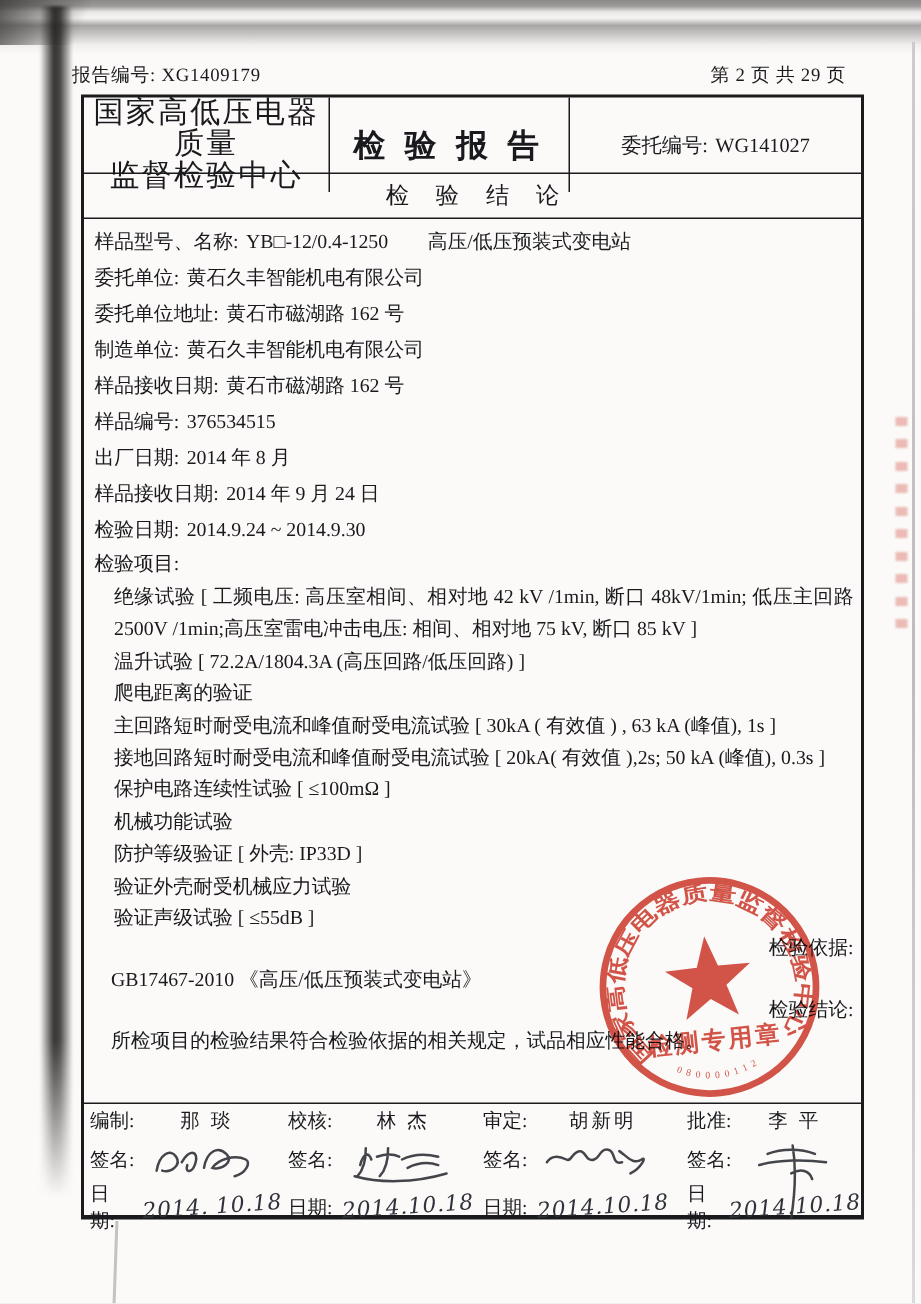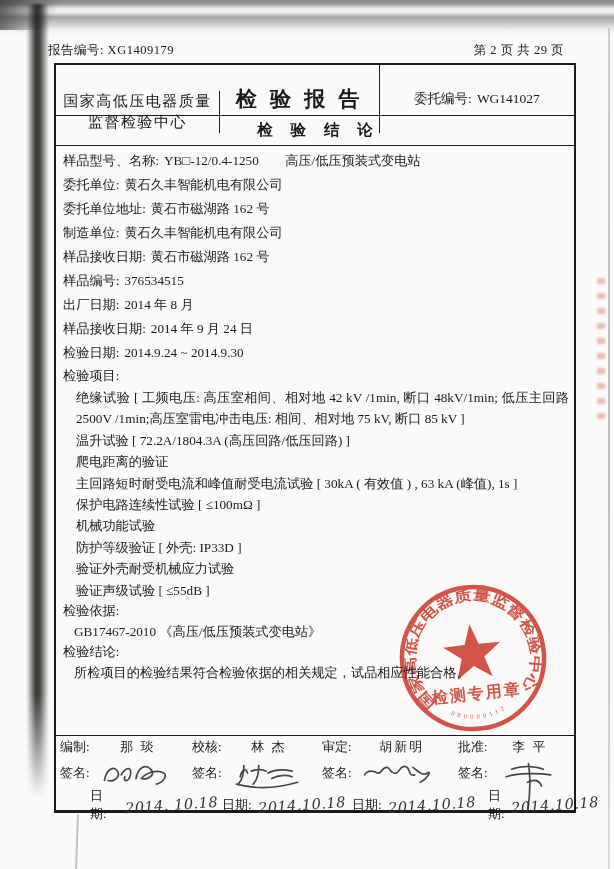--- a/index.html
+++ b/index.html
@@ -26,39 +26,39 @@
   .meta-row{position:absolute;left:48px;top:42px;width:516px;display:flex;
     justify-content:space-between;font-size:12.5px;letter-spacing:.5px;}
   
   .table{position:absolute;left:54px;top:63px;width:522px;height:750px;
     border:2px solid #1b1b1d;border-bottom-width:3px;box-sizing:border-box;}
   .thead{display:grid;grid-template-columns:164px 160px 1fr;height:50px;
     border-bottom:1.5px solid #1b1b1d;}
   .thead .cell{display:flex;flex-direction:column;justify-content:center;align-items:center;
     border-right:1.5px solid #1b1b1d;}
   .thead .cell:last-child{border-right:none;}
-  .org{font-size:15px;line-height:21px;letter-spacing:1.5px;text-align:center;margin-top:26px;}
+  .org{font-size:20px;line-height:21px;letter-spacing:1.5px;text-align:center;}
   .title-cell{font-size:21px;font-weight:bold;letter-spacing:4px;}
   .entrust{flex-direction:row !important;font-size:13.5px;gap:5px;}
   .subhead{height:29px;border-bottom:1.5px solid #1b1b1d;display:flex;align-items:center;
-    justify-content:center;font-size:15.5px;font-weight:bold;letter-spacing:7px;text-indent:7px;}
+    justify-content:center;font-size:15.5px;font-weight:normal;letter-spacing:7px;text-indent:7px;}
   .tbody{padding:3px 5px 0 7px;font-size:13.2px;}
   .field{line-height:24px;white-space:nowrap;}
   .field .lab{margin-right:5px;}
   .ins-label{line-height:22px;}
   .item{margin-left:13px;line-height:21.4px;text-align:justify;}
-  .sec-label{line-height:20.5px;}
+  .sec-label{line-height:20.5px;text-align:right;}
   .sec-value{margin-left:11px;line-height:20.5px;}
   
   .approval{position:absolute;left:0;right:0;bottom:0;border-top:1.5px solid #1b1b1d;
     display:flex;flex-direction:column;}
   .arow{display:grid;grid-template-columns:132px 130px 136px 1fr;align-items:center;overflow:visible;}
   .r-names{height:22px;font-size:13px;}
   .r-signs{height:29px;font-size:13px;}
-  .r-dates{height:23px;font-size:13px;padding-left:30px;}
+  .r-dates{height:23px;font-size:13px;}
   .acell{display:flex;align-items:center;padding-left:4px;gap:6px;overflow:visible;}
   .role-name{flex:1;text-align:center;letter-spacing:2px;padding-right:8px;}
   .sig{width:80px;height:26px;overflow:visible;flex:0 0 auto;}
   .sig path{fill:none;stroke:#34353c;stroke-width:1.8;stroke-linecap:round;opacity:.92;}
   .hand{display:inline-block;font-style:italic;transform:rotate(-4deg);font-size:14.5px;
     letter-spacing:.5px;color:#30313a;font-family:"DejaVu Serif",serif;white-space:nowrap;}
   
   .stamp{position:absolute;left:391px;top:576px;width:164px;height:164px;
     mix-blend-mode:multiply;opacity:.86;transform:rotate(-6deg);}
   .stamp text{font-family:"Liberation Serif","DejaVu Serif",serif;}
@@ -105,20 +105,21 @@
       <div class="field"><span class="lab">样品编号:</span><span class="val">376534515</span></div>
       <div class="field"><span class="lab">出厂日期:</span><span class="val">2014 年 8 月</span></div>
       <div class="field"><span class="lab">样品接收日期:</span><span class="val">2014 年 9 月 24 日</span></div>
       <div class="field"><span class="lab">检验日期:</span><span class="val">2014.9.24 ~ 2014.9.30</span></div>
 
       <div class="ins-label">检验项目:</div>
       <div class="item">绝缘试验 [ 工频电压: 高压室相间、相对地 42 kV /1min, 断口 48kV/1min; 低压主回路 2500V /1min;高压室雷电冲击电压: 相间、相对地 75 kV, 断口 85 kV ]</div>
       <div class="item">温升试验 [ 72.2A/1804.3A (高压回路/低压回路) ]</div>
       <div class="item">爬电距离的验证</div>
       <div class="item">主回路短时耐受电流和峰值耐受电流试验 [ 30kA ( 有效值 ) , 63 kA (峰值), 1s ]</div>
+      <div class="item">接地回路短时耐受电流和峰值耐受电流试验 [ 20kA( 有效值 ),2s; 50 kA (峰值), 0.3s ]</div>
       <div class="item">保护电路连续性试验 [ ≤100mΩ ]</div>
       <div class="item">机械功能试验</div>
       <div class="item">防护等级验证 [ 外壳: IP33D ]</div>
       <div class="item">验证外壳耐受机械应力试验</div>
       <div class="item">验证声级试验 [ ≤55dB ]</div>
 
       <div class="sec-label">检验依据:</div>
       <div class="sec-value">GB17467-2010 《高压/低压预装式变电站》</div>
       <div class="sec-label">检验结论:</div>
       <div class="sec-value">所检项目的检验结果符合检验依据的相关规定，试品相应性能合格。</div>

